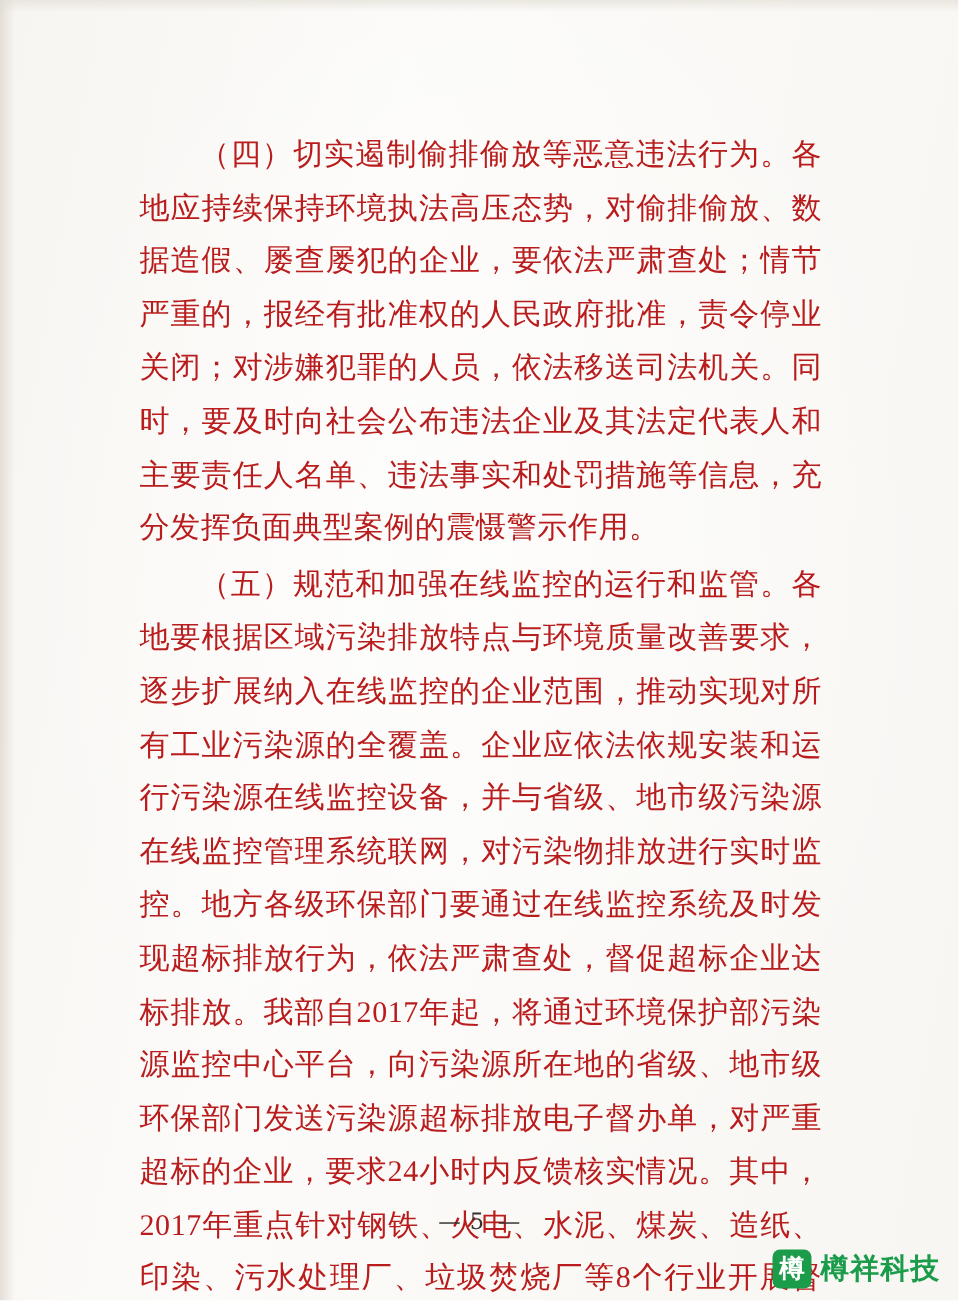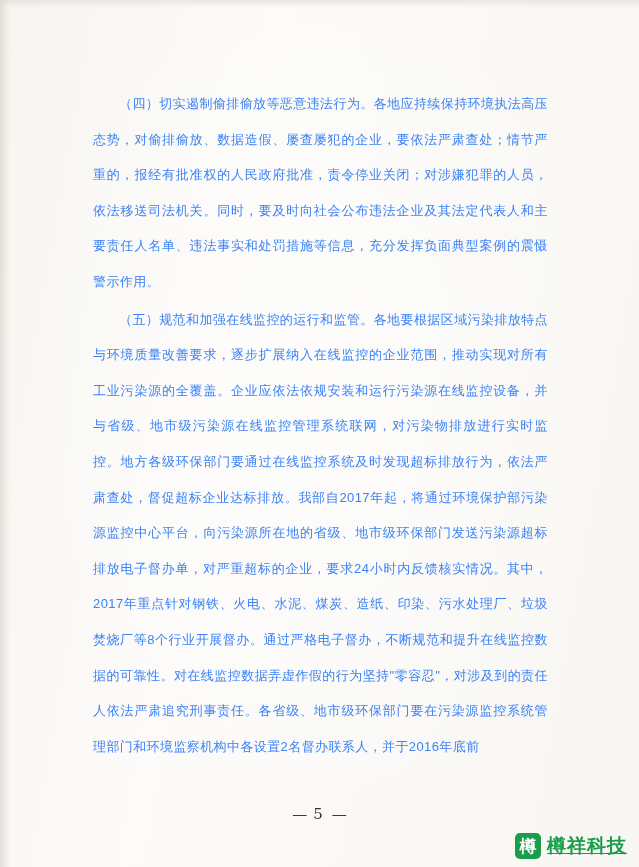--- a/index.html
+++ b/index.html
@@ -27,24 +27,24 @@
       linear-gradient(100deg, #f7f5f1 0%, #fcfbf9 35%, #f8f6f2 100%);
     pointer-events: none;
   }
   .doc-body {
     position: absolute;
     left: 93px;
     top: 86px;
     width: 455px;
   }
   .para {
-    font-family: Liberation Sans, sans-serif;
-    font-size: 13px;
+    font-family: Liberation Serif, serif;
+    font-size: 20px;
     line-height: 35.6px;
-    color: #3b82f6;
+    color: #b91c1c;
     text-align: justify;
     text-justify: inter-ideograph;
     letter-spacing: 0.4px;
     margin: 0 0 2px 0;
     text-indent: 2em;
     -webkit-font-smoothing: antialiased;
   }
   .para + .para {
     margin-top: 1px;
   }
@@ -85,21 +85,20 @@
     line-height: 26px;
     text-align: center;
     font-weight: bold;
   }
   .wm-text {
     font-family: "DejaVu Sans", "Liberation Sans", sans-serif;
     font-size: 19px;
     font-weight: bold;
     color: #1a9c4a;
     letter-spacing: 1px;
-    text-decoration: underline;
   }
   
   .edge-left {
     position: absolute;
     left: 0; top: 0; bottom: 0;
     width: 10px;
     background: linear-gradient(90deg, rgba(220,214,205,0.75), rgba(255,255,255,0));
     pointer-events: none;
   }
   .edge-top {

